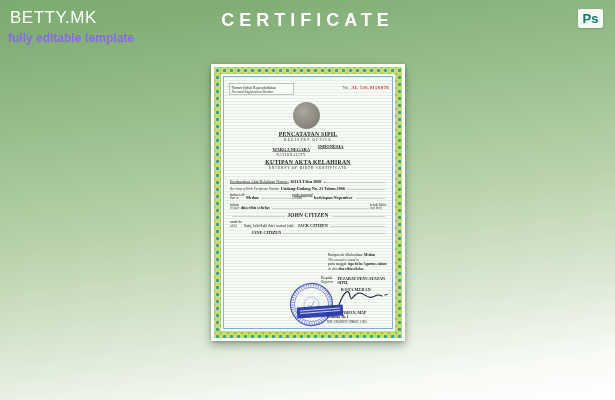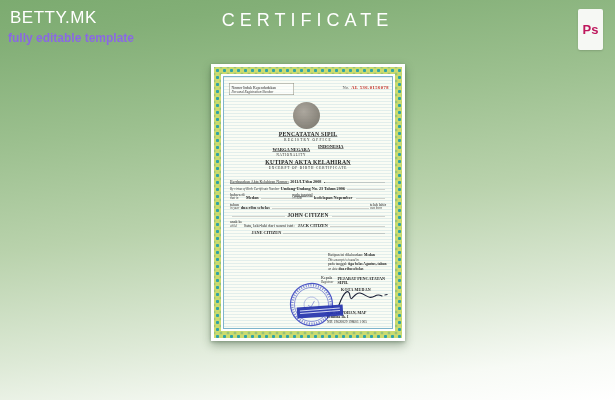--- a/index.html
+++ b/index.html
@@ -5,23 +5,23 @@
   * { box-sizing: border-box; margin: 0; padding: 0; }
   html,body { width:615px; height:400px; overflow:hidden; }
   body {
     position:relative;
     font-family:"Liberation Sans", sans-serif;
     background: linear-gradient(172deg, #7cab70 0%, #83af77 9%, #9cc08f 30%, #b9d2ac 52%, #dde9d6 75%, #f7faf5 90%, #ffffff 100%);
   }
   
   .brand { position:absolute; left:10px; top:8px; color:#fff; font-size:17px; font-weight:400; letter-spacing:.5px; }
   .tagline { position:absolute; left:8px; top:31px; color:#8b5cf6; opacity:.85; font-size:12px; font-weight:600; }
-  .page-title { position:absolute; left:0; right:0; top:10px; text-align:center; color:#fff; font-size:18px; font-weight:400; letter-spacing:5px; }
-  .ps-badge { position:absolute; left:578px; top:9px; width:25px; height:41px; background:#f6f8f4; border-radius:2px;
-    display:flex; align-items:center; justify-content:center; color:#be185d; font-weight:700; font-size:13px;
+  .page-title { position:absolute; left:0; right:0; top:10px; text-align:center; color:#fff; font-size:18px; font-weight:700; letter-spacing:5px; }
+  .ps-badge { position:absolute; left:578px; top:9px; width:25px; height:19px; background:#f6f8f4; border-radius:2px;
+    display:flex; align-items:center; justify-content:center; color:#0f766e; font-weight:700; font-size:13px;
     box-shadow:0 1px 2px rgba(0,0,0,.15); }
   
   .cert { position:absolute; left:211px; top:64px; width:388px; height:554px;
     transform:scale(.5); transform-origin:0 0; background:#fff; padding:6px;
     box-shadow:0 8px 18px rgba(40,70,40,.4), 0 2px 6px rgba(40,70,40,.3);
     font-family:"Liberation Serif", serif; color:#1c1c1c; }
   .band { height:100%; padding:18px; background-color:#cbdb6e;
     background-image: radial-gradient(circle, #2ea3a6 2.6px, rgba(46,163,166,0) 3.6px),
                       radial-gradient(circle, rgba(25,140,150,.55) 1.6px, rgba(46,163,166,0) 2.6px);
     background-size:14px 14px, 14px 14px; background-position:0 0, 7px 7px; }

